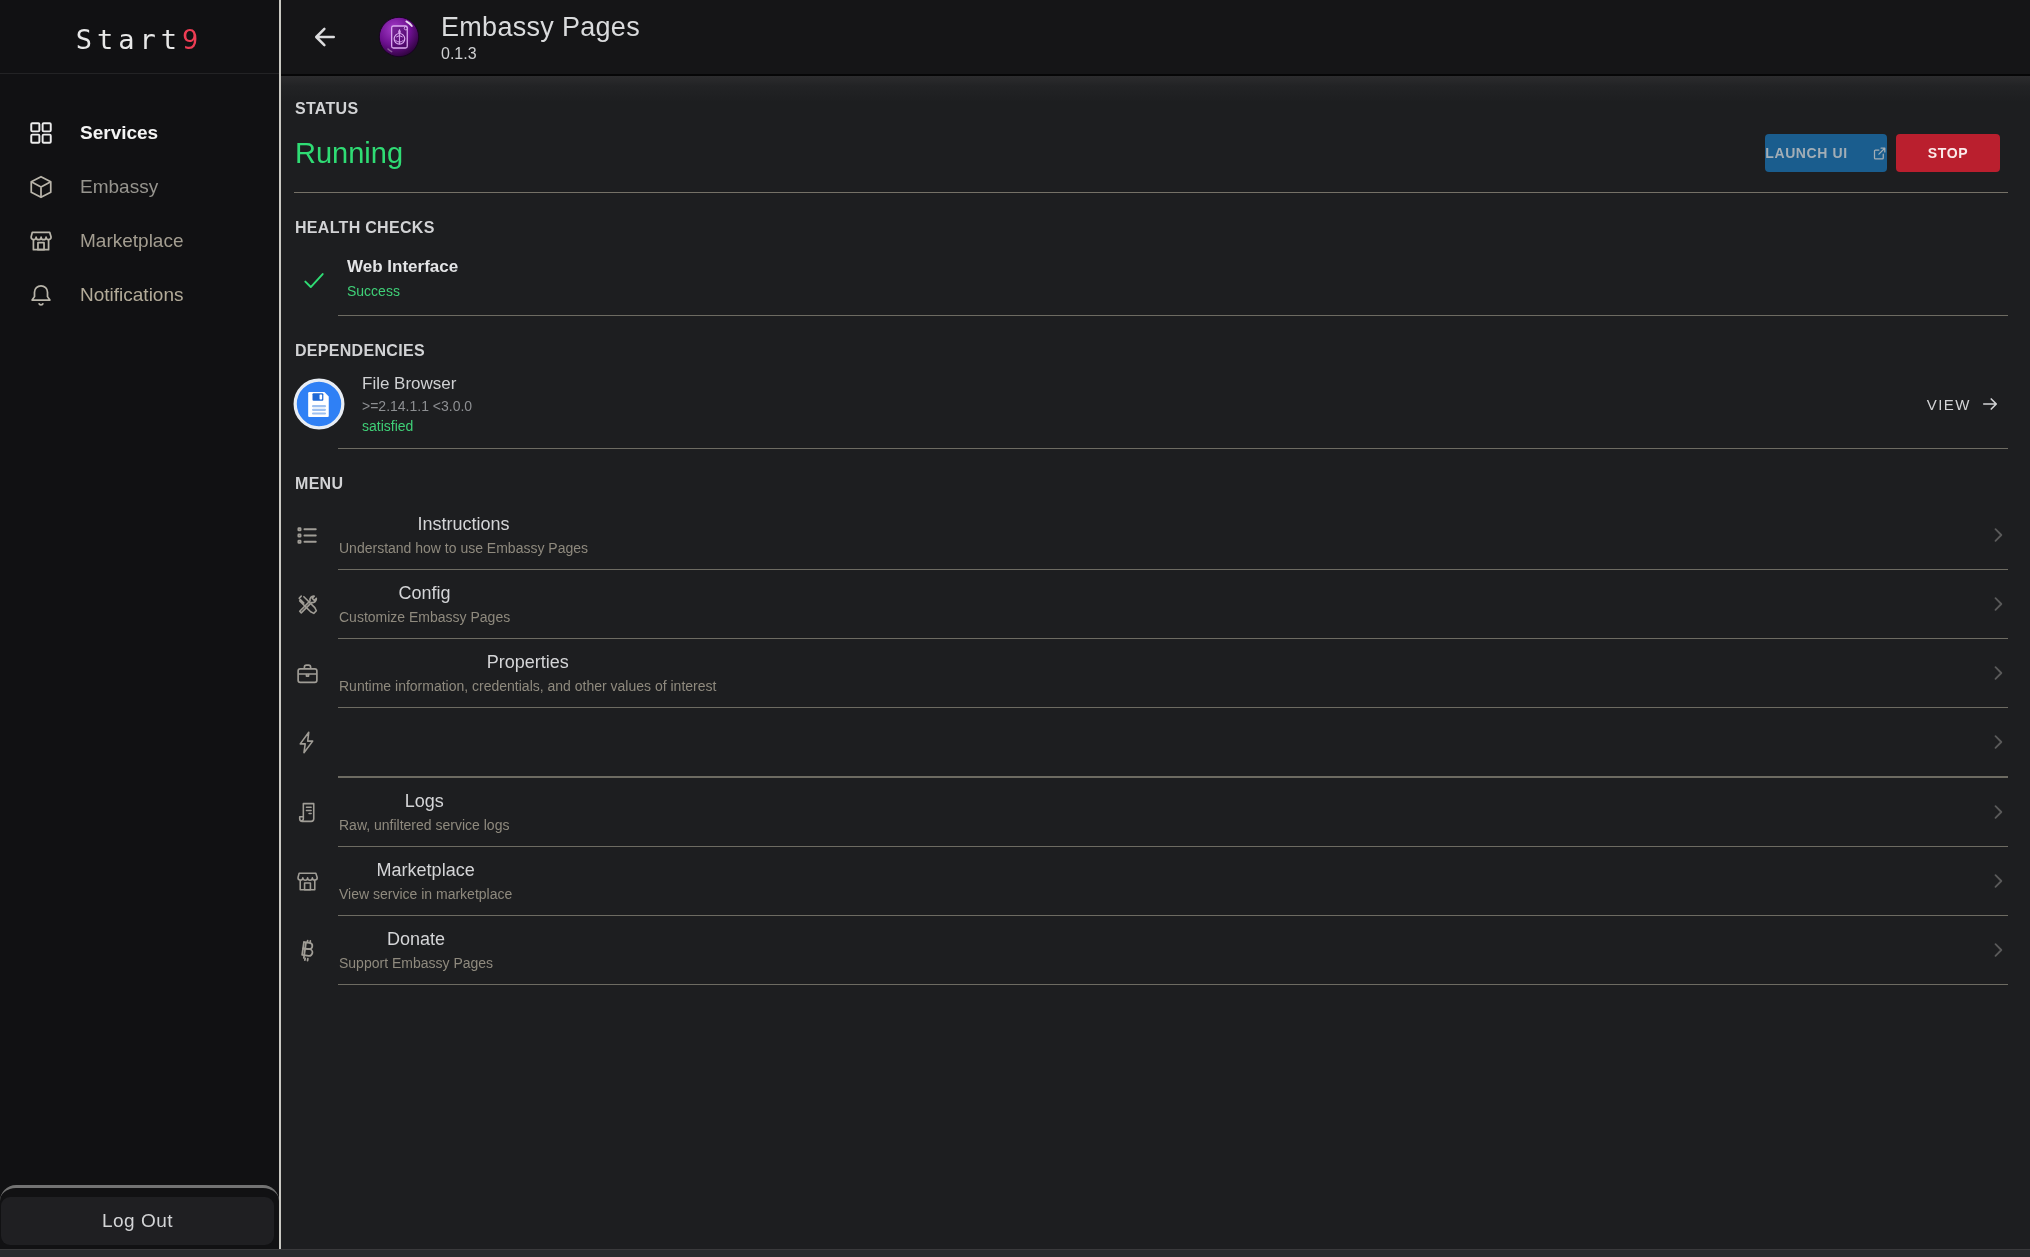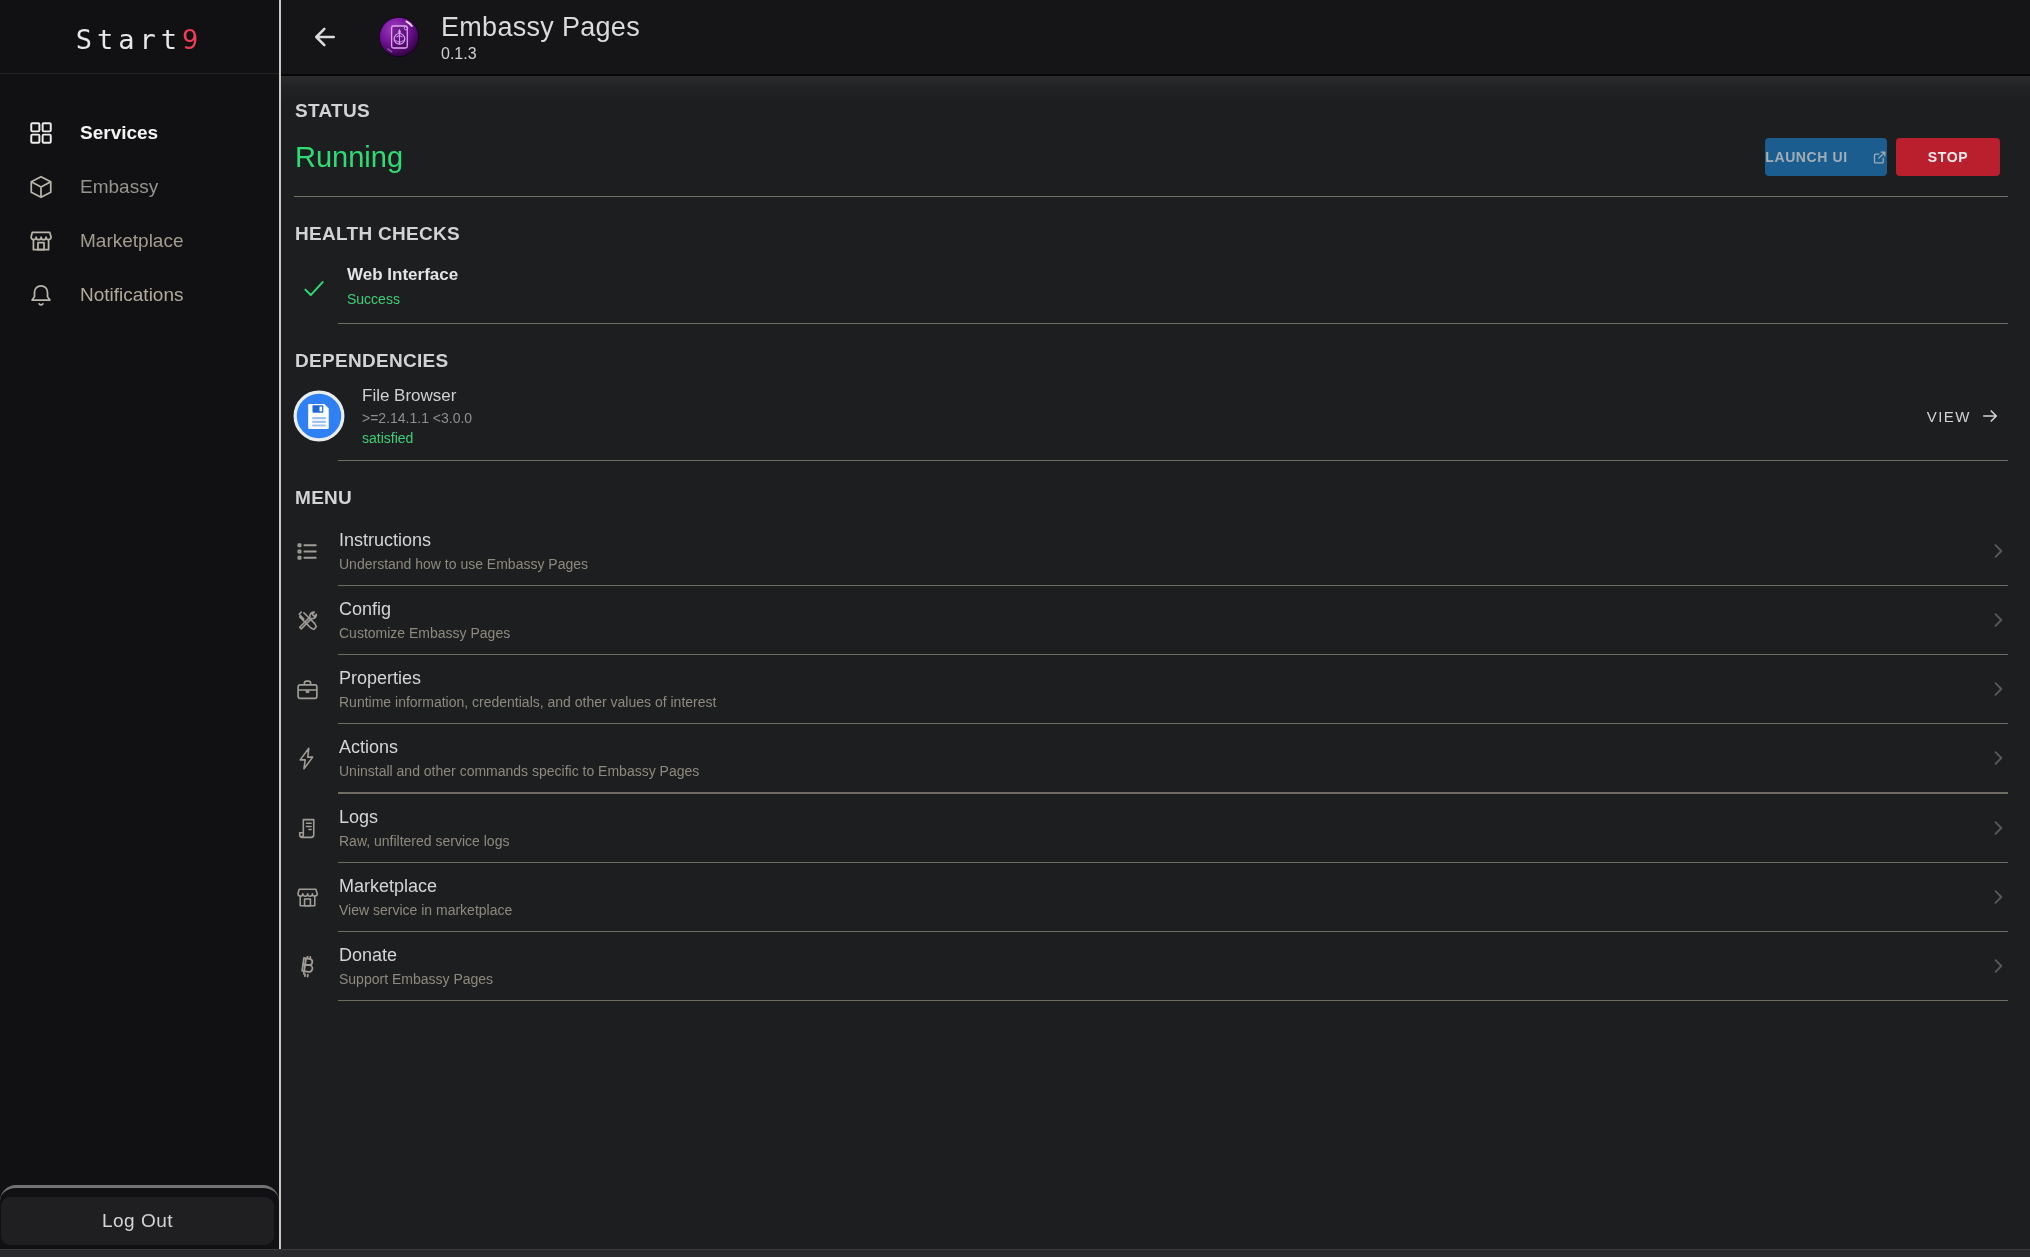--- a/index.html
+++ b/index.html
@@ -58,21 +58,21 @@
   .header-titles { margin-left:6px; display:flex; flex-direction:column; justify-content:center; }
   .app-title { font-size:27px; font-weight:400; color:#dadbdd; letter-spacing:.3px; }
   .app-version { font-size:16px; color:#cfd0d2; margin-top:2px; }
 
   .content {
     flex:1; overflow:hidden;
     background:linear-gradient(#2c2c2e 0px, #222325 10px, #1d1e20 26px);
     padding:0 0 0 0; position:relative;
   }
   .section-label {
-    font-size:19px; font-weight:bold; color:#d2d3d5; letter-spacing:.3px;
+    font-size:16px; font-weight:bold; color:#d2d3d5; letter-spacing:.3px;
     padding:0 0 0 14px;
   }
   .status-label { padding-top:24px; }
 
   .status-row { display:flex; align-items:center; padding:16px 30px 14px 14px; }
   .status-value { font-size:29px; color:#2fdc74; font-weight:500; }
   .status-buttons { margin-left:auto; display:flex; gap:9px; }
   .btn { border:none; border-radius:4px; height:38px; font-family:inherit; font-weight:bold; letter-spacing:.6px; cursor:pointer; font-size:14px; display:flex; align-items:center; justify-content:center; gap:24px; }
   .btn-launch { width:122px; background:#1a5d8e; color:#a3aeb6; }
   .btn-launch .ext { width:15px; height:15px; color:#a3aeb6; }
@@ -98,21 +98,21 @@
   .dep-view {
     margin-left:auto; background:none; border:none; cursor:pointer;
     color:#d2d3d5; font-size:15px; letter-spacing:1.5px; font-family:inherit;
     display:flex; align-items:center; gap:9px;
   }
   .dep-view .varrow { width:20px; height:20px; color:#d2d3d5; }
 
   .menu-list { display:flex; flex-direction:column; margin-top:8px; }
   .menu-item { display:flex; align-items:center; padding:12px 14px 12px 14px; gap:19px; cursor:pointer; min-height:68px; }
   .mi-icon { width:25px; height:25px; color:#a09d96; flex:none; }
-  .mi-texts { display:flex; flex-direction:column; gap:5px; }
+  .mi-texts { display:flex; flex-direction:column; gap:5px;align-items:center; }
   .mi-title { font-size:18px; color:#d4d5d7; }
   .mi-sub { font-size:14px; color:#8f8a7e; }
   .mi-chevron { margin-left:auto; width:20px; height:20px; color:#5a5a5a; flex:none; margin-right:8px; }
 
   .bottom-strip {
     position:absolute; left:0; right:0; bottom:0; height:8px;
     background:#2b2b2d; border-top:1px solid #3a3a3c; z-index:5;
   }
   svg { display:block; }
 </style>
@@ -333,24 +333,20 @@
           </span>
         </div>
         <div class="divider-indent"></div>
 
         <div class="menu-item">
           <span class="mi-icon">
             <svg viewBox="0 0 24 24" width="25" height="25" fill="none" stroke="currentColor" stroke-width="1.5" stroke-linejoin="round">
               <path d="M13.2 2.2 L5 13.3 h4.8 L8.6 21.8 L17 10.7 h-4.8 Z"></path>
             </svg>
           </span>
-          <span class="mi-texts">
-            <span class="mi-title">Actions</span>
-            <span class="mi-sub">Uninstall and other commands specific to Embassy Pages</span>
-          </span>
           <span class="mi-chevron">
             <svg viewBox="0 0 24 24" width="20" height="20" fill="none" stroke="currentColor" stroke-width="2.2" stroke-linecap="round" stroke-linejoin="round">
                 <path d="M9 5 l7 7 -7 7"></path>
               </svg>
           </span>
         </div>
         <div class="divider-indent"></div>
 
         <div class="divider-indent"></div>
 

